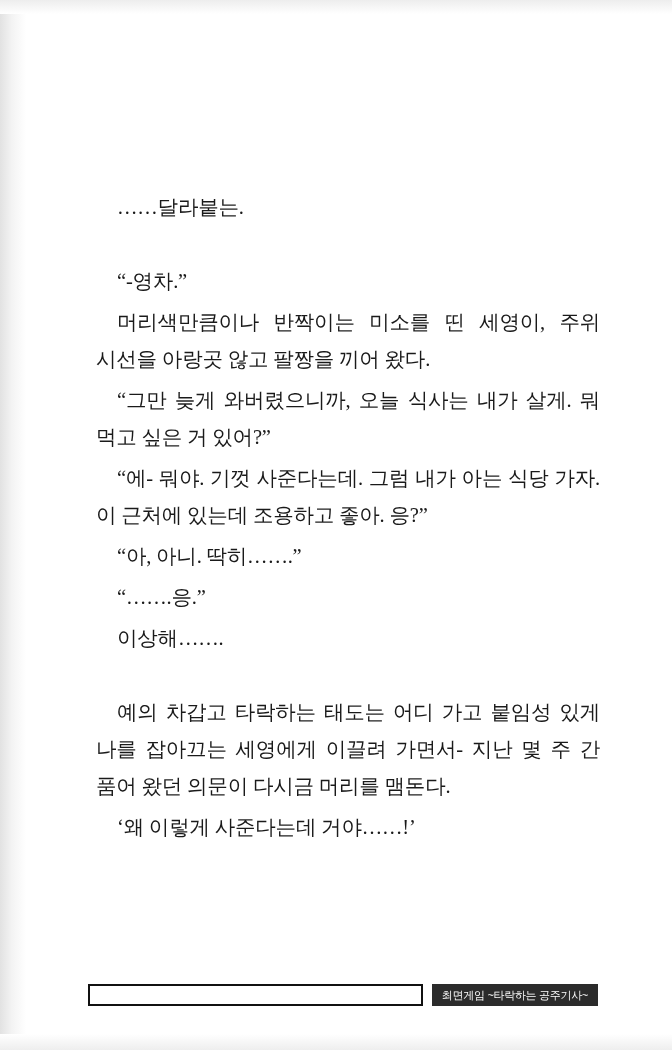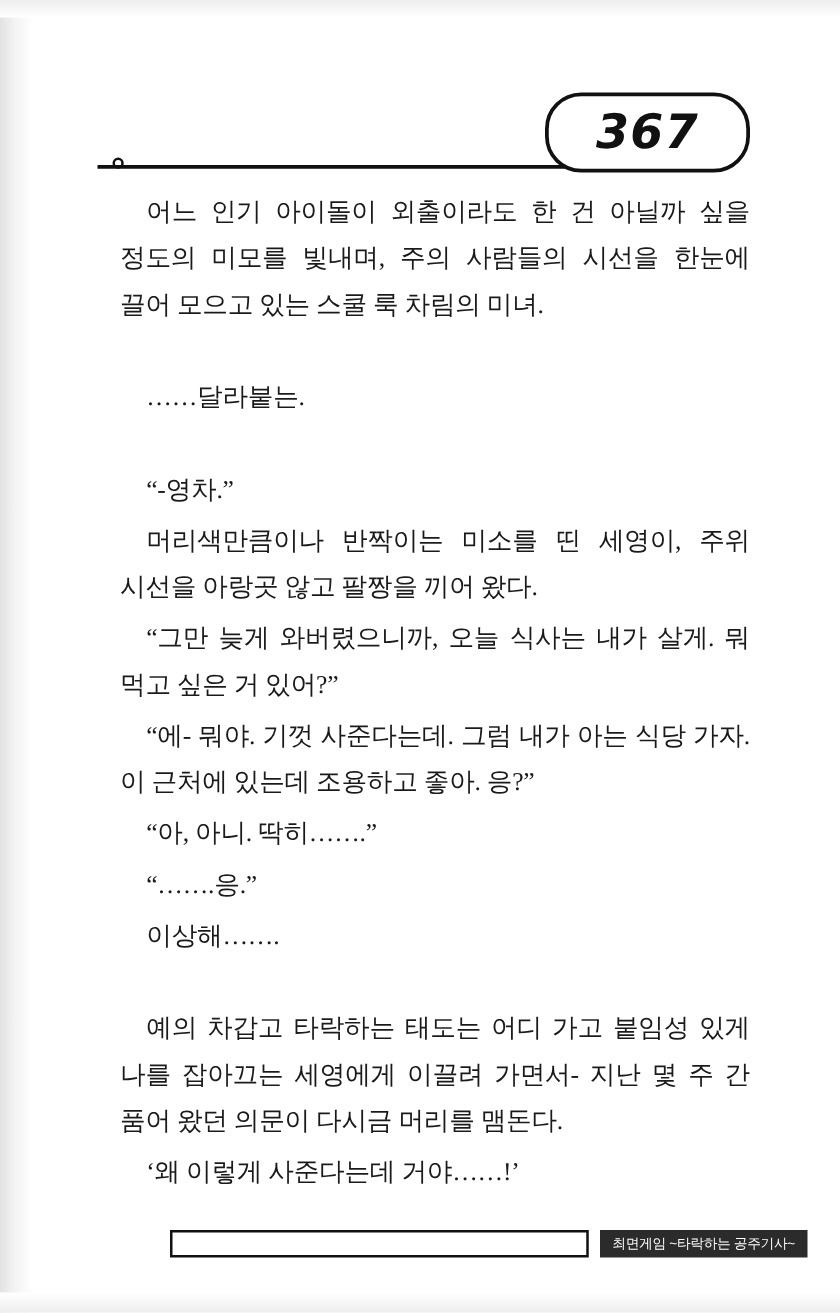--- a/index.html
+++ b/index.html
@@ -123,21 +123,20 @@
   .gap-lg { margin-top: 37px; }
   .gap-sm { margin-top: 4px; }
 
   
   .footer {
     position: absolute;
     left: 88px;
     bottom: 40px;
     width: 510px;
     height: 26px;
-    margin-left: 48px;
   }
   .footer-box {
     position: absolute;
     left: 0;
     top: 0;
     width: 335px;
     height: 22px;
     border: 2px solid #111111;
     box-sizing: border-box;
     background: #ffffff;
@@ -159,30 +158,22 @@
 </style>
 </head>
 <body>
 
 <div class="page">
 
   <div class="gutter-shade"></div>
   <div class="top-shade"></div>
   <div class="bottom-shade"></div>
 
-  <div class="header">
-    <div class="header-dot"></div>
-    <div class="header-rule"></div>
-    <div class="page-number-box">
-      <span class="page-number">367</span>
-    </div>
-  </div>
 
   <div class="body">
-    <p class="para indent">어느 인기 아이돌이 외출이라도 한 건 아닐까 싶을 정도의 미모를 빛내며, 주의 사람들의 시선을 한눈에 끌어 모으고 있는 스쿨 룩 차림의 미녀.</p>
     <p class="para indent gap-lg">……달라붙는.</p>
     <p class="para indent gap-lg">“-영차.”</p>
     <p class="para indent gap-sm">머리색만큼이나 반짝이는 미소를 띤 세영이, 주위 시선을 아랑곳 않고 팔짱을 끼어 왔다.</p>
     <p class="para indent gap-sm">“그만 늦게 와버렸으니까, 오늘 식사는 내가 살게. 뭐 먹고 싶은 거 있어?”</p>
     <p class="para indent gap-sm">“에- 뭐야. 기껏 사준다는데. 그럼 내가 아는 식당 가자. 이 근처에 있는데 조용하고 좋아. 응?”</p>
     <p class="para indent gap-sm">“아, 아니. 딱히…….”</p>
     <p class="para indent gap-sm">“…….응.”</p>
     <p class="para indent gap-sm">이상해…….</p>
     <p class="para indent gap-lg">예의 차갑고 타락하는 태도는 어디 가고 붙임성 있게 나를 잡아끄는 세영에게 이끌려 가면서- 지난 몇 주 간 품어 왔던 의문이 다시금 머리를 맴돈다.</p>
     <p class="para indent gap-sm">‘왜 이렇게 사준다는데 거야……!’</p>

